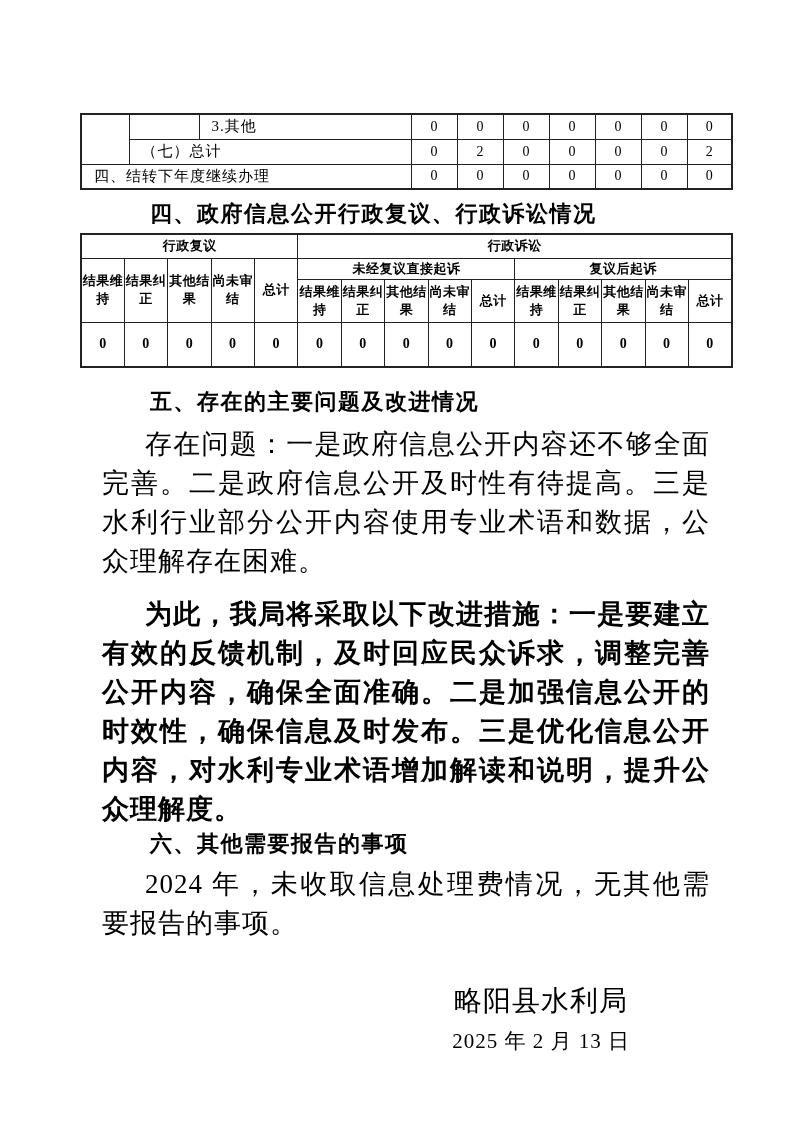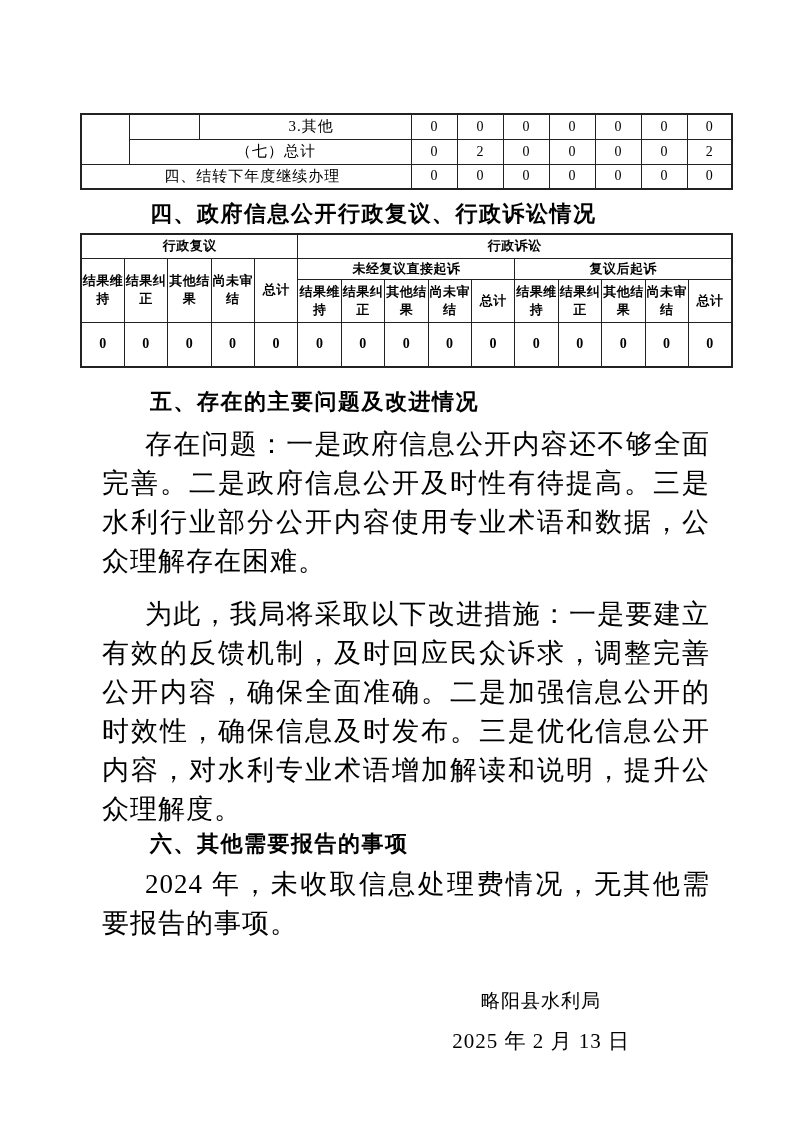--- a/index.html
+++ b/index.html
@@ -17,21 +17,21 @@
     border-collapse:collapse; table-layout:fixed; width:653px;
     border:2px solid #222;
   }
   td {
     border:1px solid #222; text-align:center; vertical-align:middle;
     overflow:hidden; color:#000;
   }
   
   .t1 { font-size:15px; }
   .t1 td { height:25px; font-size:14px; }
-  .t1 td.lbl { text-align:center; padding-left:12px; font-size:15px; letter-spacing:1px; }
+  .t1 td.lbl { text-align:left; padding-left:12px; font-size:15px; letter-spacing:1px; }
   
   .t2 { margin-top:6px; font-size:13px; }
   .t2 td { line-height:18px; letter-spacing:0.5px;font-weight:bold; }
   .t2 tr.h1 td { height:24px; }
   .t2 tr.h2 td { height:21px; }
   .t2 tr.h3 td { height:43px; }
   .t2 tr.data td { height:45px; font-size:14px; }
   
   h2 {
     font-family:"Liberation Sans","DejaVu Sans",sans-serif;
@@ -41,25 +41,25 @@
   .h-four { margin-top:11px; }
   .h-five { margin-top:21px; }
   .h-six  { margin-top:2px; }
   
   p.body {
     font-size:27px; line-height:39px; letter-spacing:1px;
     text-align:justify; text-indent:43px;
     margin-left:22px; width:608px;
   }
   .p1 { margin-top:10px; }
-  .p2 { margin-top:14px; }
+  .p2 { margin-top:14px;font-weight:bold; }
   .p3 { margin-top:8px; }
   
   .signature { margin-top:38px; margin-left:292px; width:338px; text-align:center; }
-  .sig-org  { font-size:19px; line-height:39px; letter-spacing:1px; }
+  .sig-org  { font-size:28px; line-height:39px; letter-spacing:1px; }
   .sig-date { font-size:21px; line-height:43px; letter-spacing:1px; }
 </style>
 </head>
 <body>
 
 <div class="page">
 
   <table class="t1">
     <colgroup>
       <col style="width:48px">

